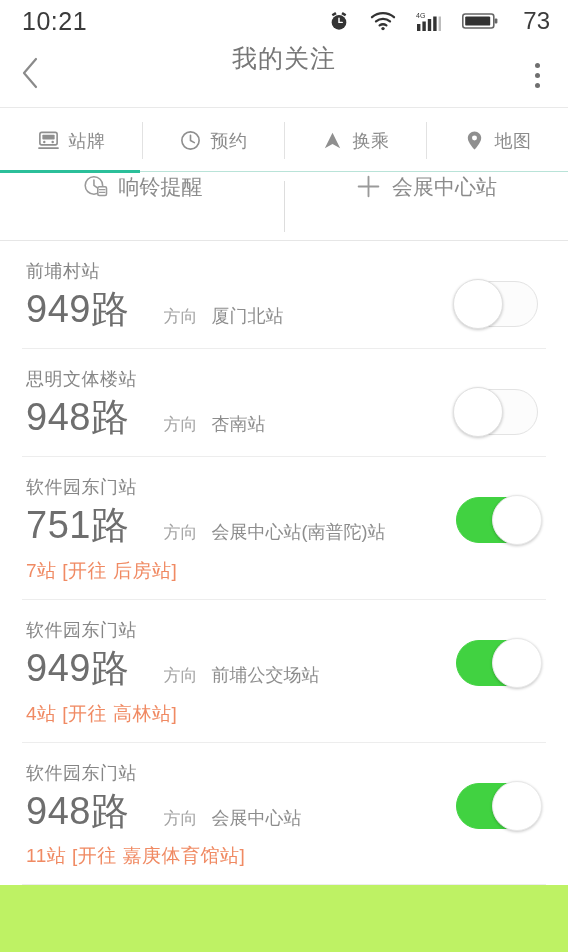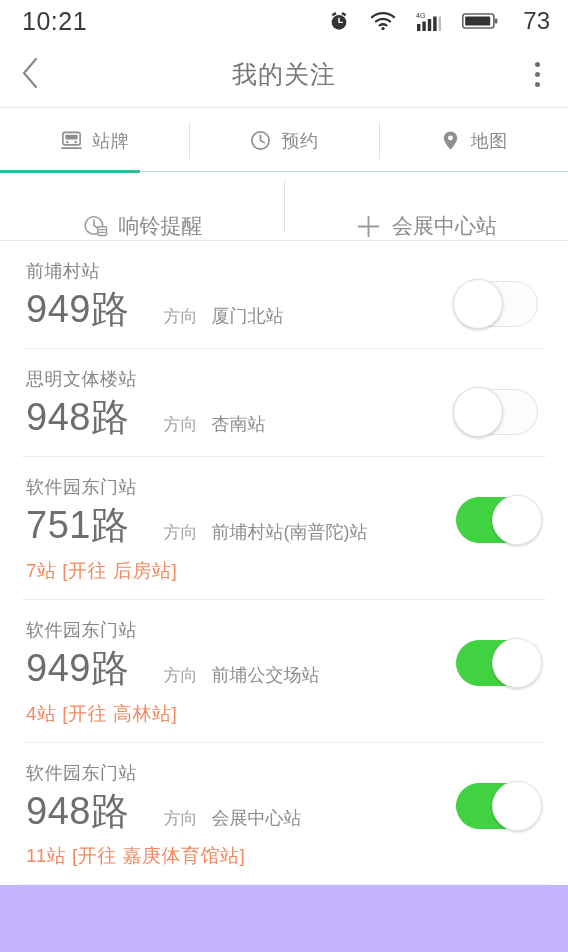--- a/index.html
+++ b/index.html
@@ -3,35 +3,35 @@
 <meta charset="utf-8">
 <style>
   * { margin:0; padding:0; box-sizing:border-box; }
   html, body {
     width:568px; height:952px;
     background:#ffffff;
     font-family:"Liberation Sans", "DejaVu Sans", sans-serif;
     -webkit-font-smoothing:antialiased;
     overflow:hidden;
   }
-  .phone { position:relative; width:568px; height:952px; background:#c4b5fd; }
+  .phone { position:relative; width:568px; height:952px; background:#bef264; }
 
   
   .statusbar {
     height:42px; display:flex; align-items:center;
     padding:0 18px 0 22px; background:#fff;
   }
   .status-time { font-size:25px; color:#3b3b3b; letter-spacing:0.5px; font-weight:400; }
   .status-right { margin-left:auto; display:flex; align-items:center; gap:20px; }
   .status-right svg { display:block; }
   .battery-num { font-size:24px; color:#3b3b3b; margin-left:3px; }
 
   
   .titlebar {
-    height:66px; display:flex; align-items:center; position:relative;
+    height:66px; display:flex; position:relative;
     border-bottom:1px solid #e9e9e9; background:#fff;
   }
   .back-btn { width:62px; height:66px; display:flex; align-items:center; justify-content:center; }
   .page-title {
     position:absolute; left:0; right:0; text-align:center;
     font-size:25px; color:#777777; letter-spacing:1px;
   }
   .more-btn {
     margin-left:auto; width:62px; height:66px;
     display:flex; flex-direction:column; align-items:center; justify-content:center; gap:5px;
@@ -59,21 +59,21 @@
   }
   .tab-underline-rest {
     position:absolute; left:140px; right:0; bottom:1px; height:1px; background:#b9e3d8;
   }
 
   
   .actionrow {
     height:68px; display:flex; background:#fff; border-bottom:1px solid #e6e6e6;
   }
   .action {
-    flex:1; display:flex; align-items:flex-end; justify-content:center; gap:10px; position:relative;
+    flex:1; display:flex; align-items:flex-start; justify-content:center; gap:10px; position:relative;
   }
   .action + .action::before {
     content:""; position:absolute; left:0; top:8px; bottom:8px; width:1px; background:#dddddd;
   }
   .action-label { font-size:21px; color:#8b8b8b; }
   .action svg { display:block; }
 
   
   .list { background:#fff; }
   .row {
@@ -185,20 +185,28 @@
     <div class="tab">
       <span>
         <svg width="23" height="23" viewBox="0 0 24 24">
           <circle cx="12" cy="12" r="9" fill="none" stroke="#8f8f8f" stroke-width="1.7"></circle>
           <path d="M12 6.6 V12 L16 14.2" stroke="#8f8f8f" stroke-width="1.7" fill="none" stroke-linecap="round" stroke-linejoin="round"></path>
         </svg>
       </span>
       <span class="tab-label">预约</span>
     </div>
 
+    <div class="tab">
+      <span>
+        <svg width="23" height="23" viewBox="0 0 24 24">
+          <path d="M12 4 L20 20 L12 15.6 L4 20 Z" fill="#8f8f8f"></path>
+        </svg>
+      </span>
+      <span class="tab-label">换乘</span>
+    </div>
 
     <div class="tab">
       <span>
         <svg width="23" height="23" viewBox="0 0 24 24">
           <path d="M12 2.5 C8.1 2.5 5 5.6 5 9.5 C5 14.6 12 21.5 12 21.5 C12 21.5 19 14.6 19 9.5 C19 5.6 15.9 2.5 12 2.5 Z" fill="#8f8f8f"></path>
           <circle cx="12" cy="9.3" r="2.6" fill="#ffffff"></circle>
         </svg>
       </span>
       <span class="tab-label">地图</span>
     </div>
@@ -262,21 +270,21 @@
         <span class="knob"></span>
       </div>
     </div>
 
     <div class="row">
       <div class="row-info">
         <div class="station">软件园东门站</div>
         <div class="routeline">
           <span class="route-no">751路</span>
           <span class="dir-label">方向</span>
-          <span class="dir-dest">前埔村站(南普陀)站</span>
+          <span class="dir-dest">会展中心站(南普陀)站</span>
         </div>
         <div class="eta">7站 [开往 后房站]</div>
       </div>
       <div class="toggle on">
         <span class="knob"></span>
       </div>
     </div>
 
     <div class="row">
       <div class="row-info">

